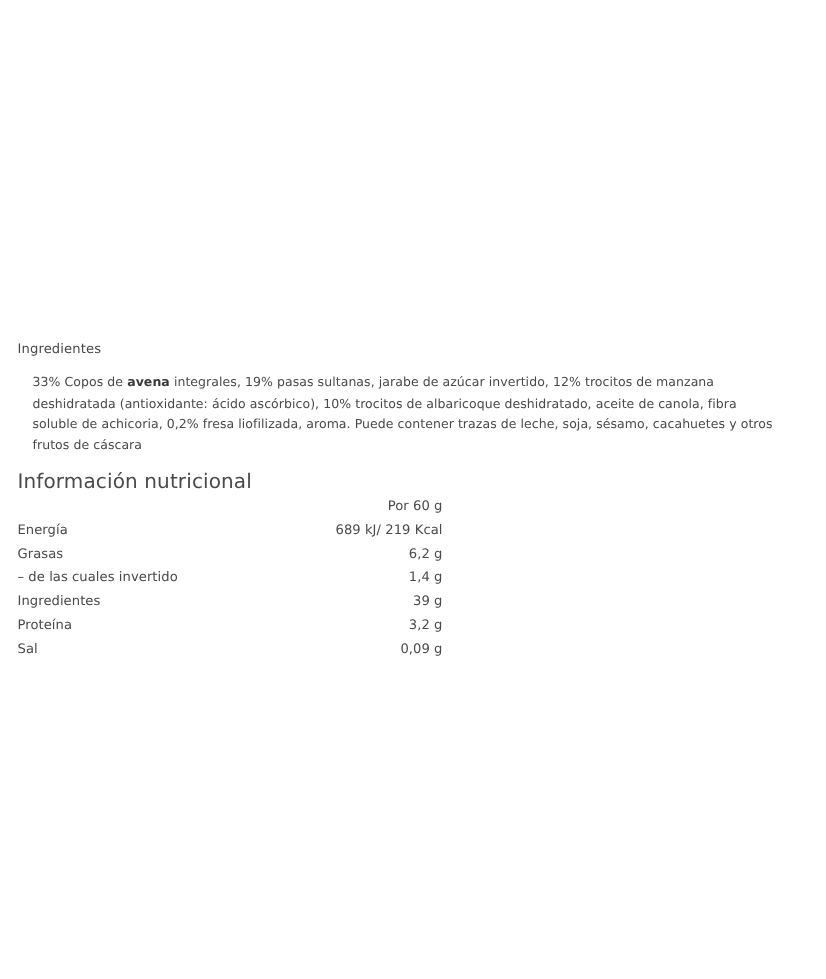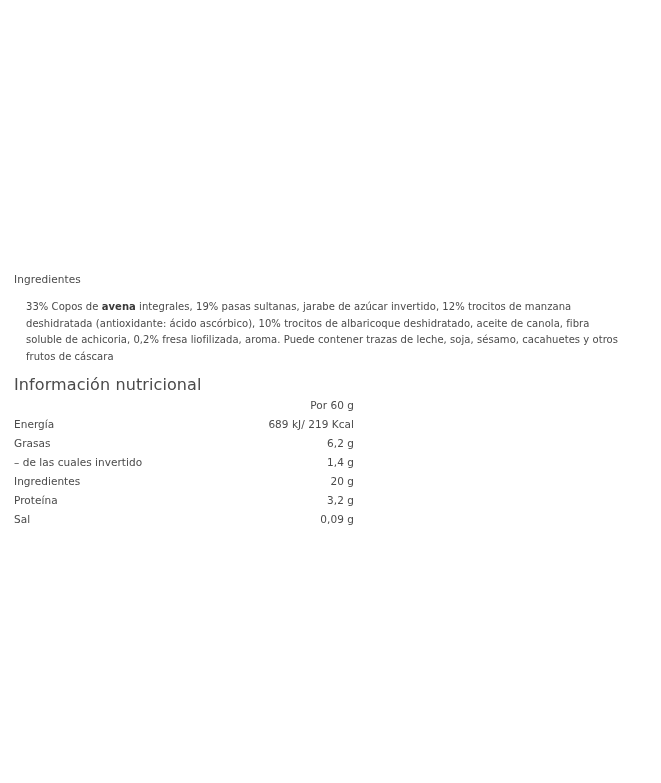--- a/index.html
+++ b/index.html
@@ -115,21 +115,21 @@
         <tr>
           <td class="label">Grasas</td>
           <td class="value">6,2 g</td>
         </tr>
         <tr>
           <td class="label indent">– de las cuales invertido</td>
           <td class="value">1,4 g</td>
         </tr>
         <tr>
           <td class="label">Ingredientes</td>
-          <td class="value">20 g</td>
+          <td class="value">39 g</td>
         </tr>
         <tr>
           <td class="label">Proteína</td>
           <td class="value">3,2 g</td>
         </tr>
         <tr>
           <td class="label">Sal</td>
           <td class="value">0,09 g</td>
         </tr>
       </tbody>

